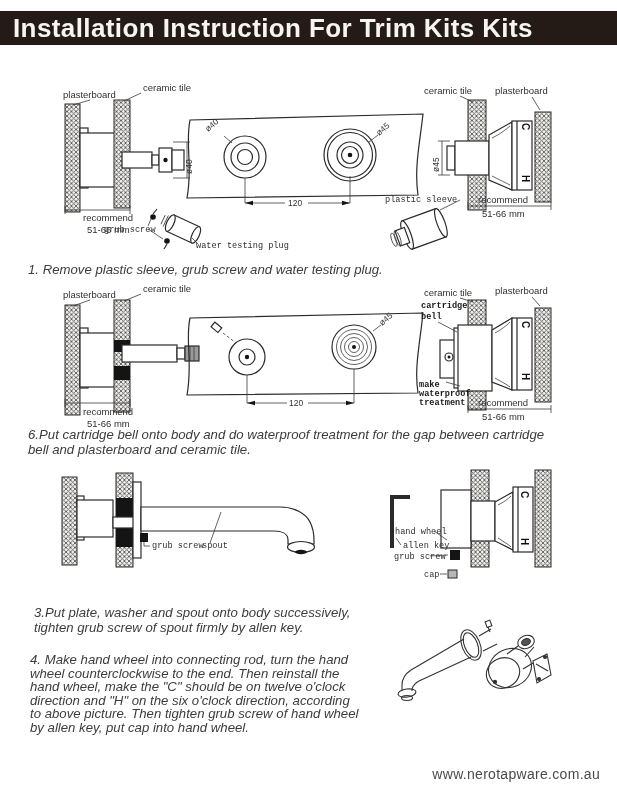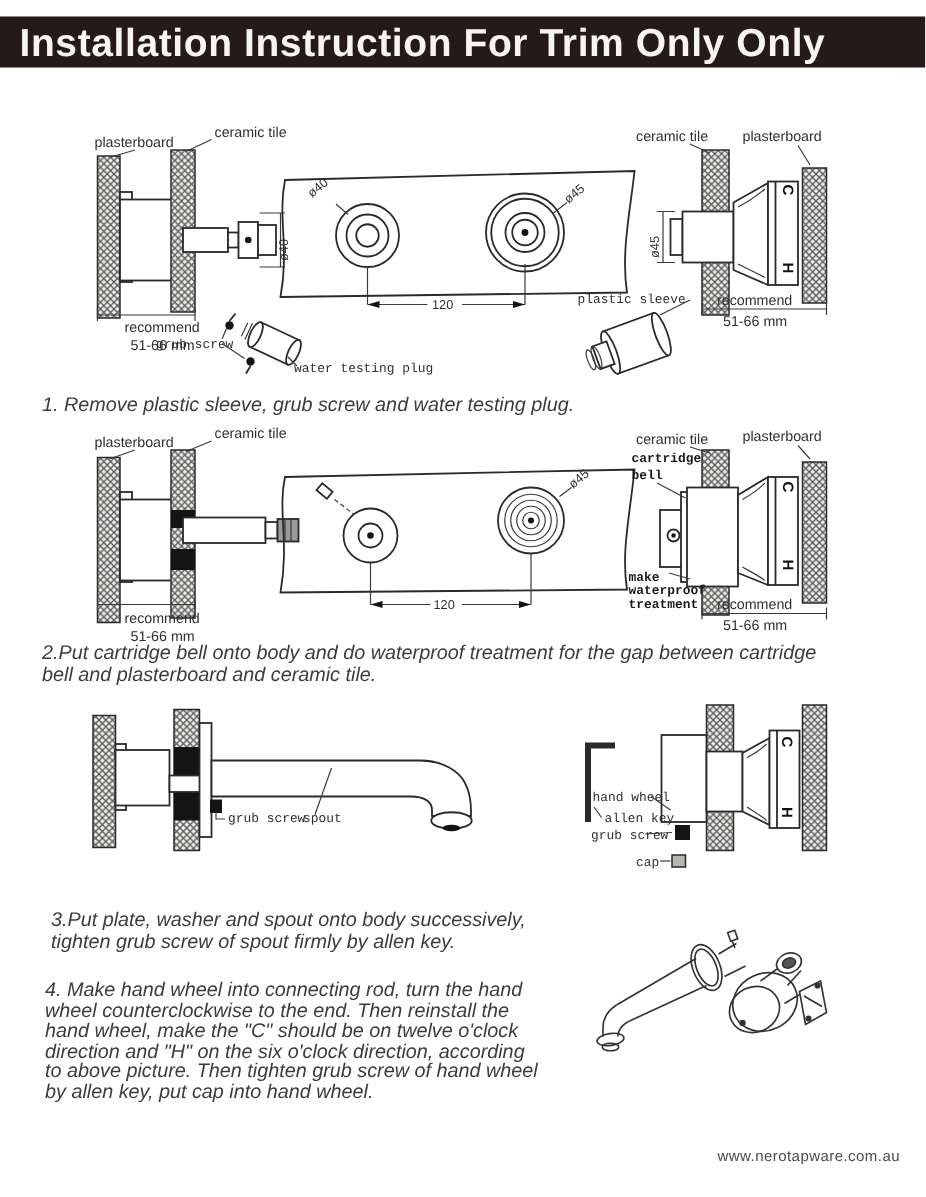--- a/index.html
+++ b/index.html
@@ -5,21 +5,21 @@
   html,body{margin:0;padding:0;background:#fff;}
   .page{position:relative;width:617px;height:798px;background:#ffffff;overflow:hidden;
         font-family:"Liberation Sans",sans-serif;color:#3c3c3c;}
   .titlebar{position:absolute;left:0;top:11px;width:617px;height:34px;background:#241b16;
         display:flex;align-items:center;box-sizing:border-box;padding-left:13px;}
   .titlebar span{color:#f7f5f2;font-size:26px;font-weight:bold;letter-spacing:0.4px;
         font-family:"Liberation Sans",sans-serif;white-space:nowrap;}
   .step{position:absolute;margin:0;font-size:13.2px;line-height:14.8px;color:#3c3c3c;
         white-space:pre-line;font-style:italic;}
   .tight{line-height:13.6px;}
-  .footer{position:absolute;right:17px;top:766px;font-size:10px;color:#4a4a4a;
+  .footer{position:absolute;right:17px;top:766px;font-size:14px;color:#4a4a4a;
         letter-spacing:0.3px;}
   svg{position:absolute;overflow:visible;}
   .s{fill:none;stroke:#2a2a2a;stroke-width:1.2px;}
   .sf{fill:#ffffff;stroke:#2a2a2a;stroke-width:1.2px;}
   .thin{fill:none;stroke:#3a3a3a;stroke-width:0.8px;}
   .blk{fill:#141414;stroke:none;}
   .hat{stroke:#2a2a2a;stroke-width:1px;}
   .dash{fill:none;stroke:#3a3a3a;stroke-width:0.8px;stroke-dasharray:3 2;}
   text{fill:#2f2f2f;}
   .lblSans{font-family:"Liberation Sans",sans-serif;font-size:9.5px;}
@@ -27,21 +27,21 @@
   .lblMonoB{font-family:"Liberation Mono",monospace;font-size:8.6px;font-weight:bold;fill:#1a1a1a;}
   .dim{font-family:"Liberation Sans",sans-serif;font-size:8.5px;fill:#333;}
   .ch{font-family:"Liberation Sans",sans-serif;font-size:10px;font-weight:bold;fill:#111;}
 </style>
 </head>
 <body>
 
 <div class="page">
 
   <header class="titlebar">
-    <span>Installation Instruction For Trim Only Only</span>
+    <span>Installation Instruction For Trim Kits Kits</span>
   </header>
 
   <svg style="left:40px;top:80px" width="540" height="180" viewBox="0 0 540 180">
     <defs>
       <pattern id="hp1" patternUnits="userSpaceOnUse" width="4.5" height="4.5">
         <rect width="4.5" height="4.5" fill="#f1efec"></rect>
         <path d="M0,4.5 L4.5,0 M0,0 L4.5,4.5" stroke="#5a5a5a" stroke-width="0.9"></path>
       </pattern>
     </defs>
 
@@ -213,21 +213,21 @@
       <text class="lblMonoB" x="379" y="104">make</text>
       <text class="lblMonoB" x="379" y="113">waterproof</text>
       <text class="lblMonoB" x="379" y="122">treatment</text>
       <line class="thin" x1="406" y1="99" x2="420" y2="103"></line>
       <path class="thin" d="M428,126 H511 M428,122 V130 M511,122 V130"></path>
       <text class="lblSans" x="438" y="123">recommend</text>
       <text class="lblSans" x="442" y="137">51-66 mm</text>
     </g>
   </svg>
 
-  <p class="step" style="left:28px;top:428px;width:580px">2.Put cartridge bell onto body and do waterproof treatment for the gap between cartridge
+  <p class="step" style="left:28px;top:428px;width:580px">6.Put cartridge bell onto body and do waterproof treatment for the gap between cartridge
 bell and plasterboard and ceramic tile.</p>
 
   <svg style="left:30px;top:462px" width="570" height="140" viewBox="0 0 570 140">
     <defs>
       <pattern id="hp3" patternUnits="userSpaceOnUse" width="4.5" height="4.5">
         <rect width="4.5" height="4.5" fill="#f1efec"></rect>
         <path d="M0,4.5 L4.5,0 M0,0 L4.5,4.5" stroke="#5a5a5a" stroke-width="0.9"></path>
       </pattern>
     </defs>
 

